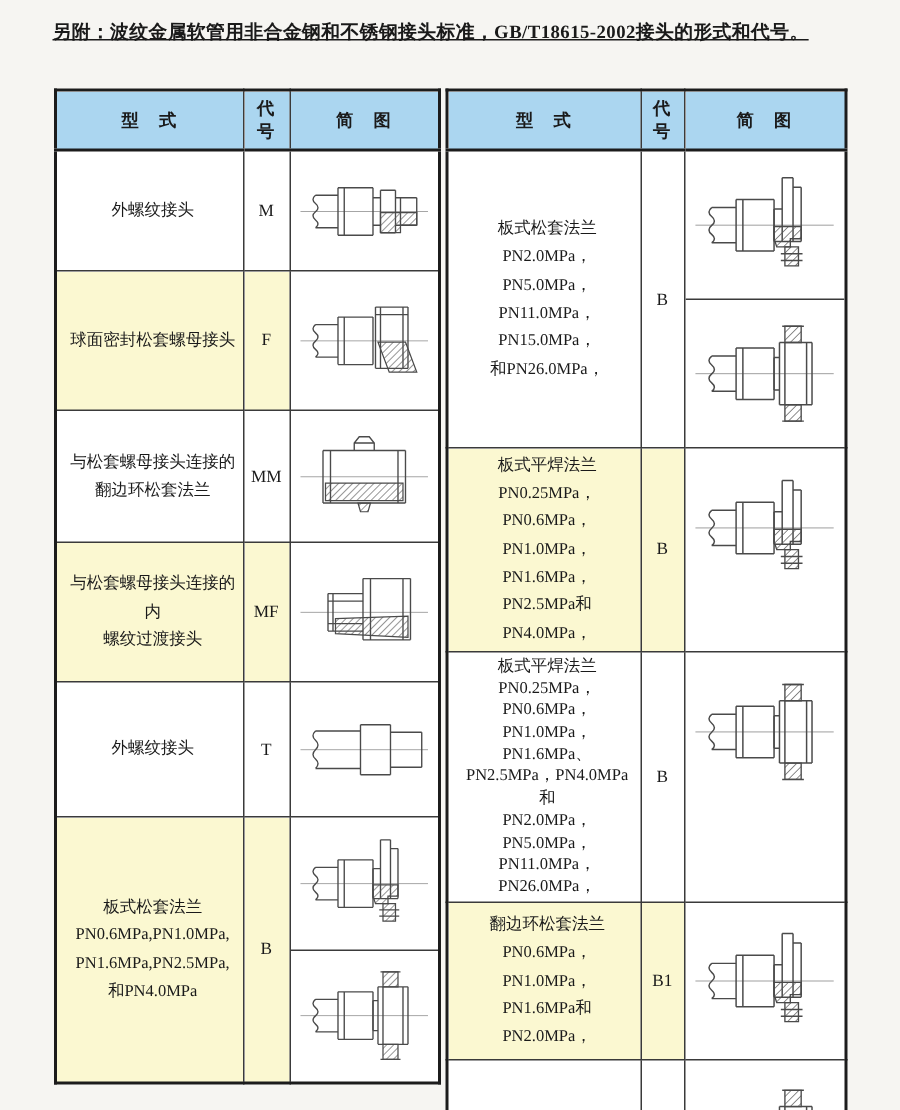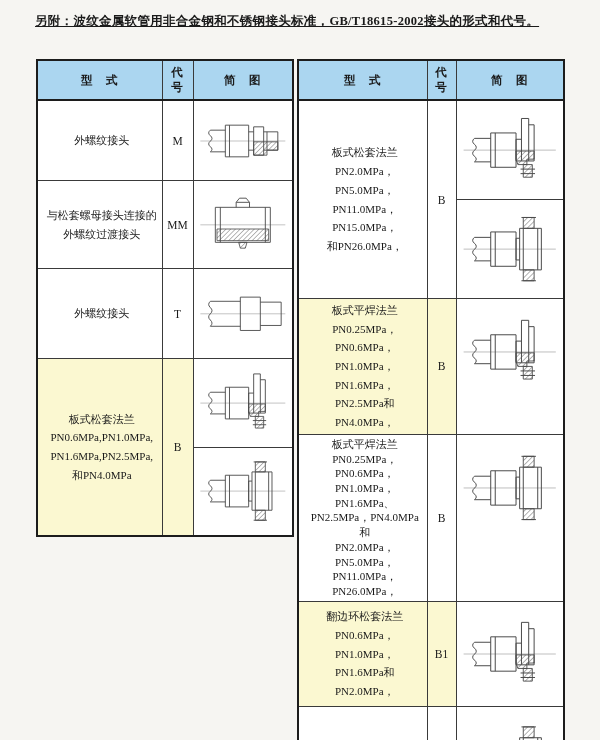--- a/index.html
+++ b/index.html
@@ -81,38 +81,80 @@
                   </defs>
                   <line class="cl" x1="4" y1="40" x2="106" y2="40"></line>
                   <path class="ln" d="M16,27 q-4,3.3 0,6.6 t0,6.6 t0,6.6 t0,6.2 M16,27 H34 M16,53 H34 M34,21 H62 M34,21 V59 M34,59 H62 M62,21 V59 M39,21 V59"></path>
                   <path class="ln" d="M62,29 H68 M62,51 H68 M68,23 H80 M68,23 V57 M80,23 V57 M68,57 H80 M80,29 H97 M80,51 H97 M97,29 V51 M84,29 V51"></path>
                   <polygon points="68,41 97,41 97,51 84,51 84,57 68,57" fill="url(#h1)" stroke="#4a4a4a" stroke-width="1"></polygon>
                 </svg>
               </div>
             </div>
           </td>
         </tr>
+        <tr class="stripe" style="height: 93px;">
+          <td class="type-cell">球面密封松套螺母接头</td>
+          <td class="code-cell">F</td>
+          <td class="diagram-cell">
+            <div class="dstack" style="height: 92px;">
+              <div class="dsub">
+                <svg viewBox="0 0 110 80" preserveAspectRatio="xMidYMid meet">
+                  <defs>
+                    <pattern id="h2" width="4" height="4" patternUnits="userSpaceOnUse" patternTransform="rotate(45)">
+                      <line x1="0" y1="0" x2="0" y2="4" stroke="#555" stroke-width="1"></line>
+                    </pattern>
+                  </defs>
+                  <line class="cl" x1="4" y1="40" x2="106" y2="40"></line>
+                  <path class="ln" d="M16,27 q-4,3.3 0,6.6 t0,6.6 t0,6.6 t0,6.2 M16,27 H34 M16,53 H34 M34,21 H62 M34,21 V59 M34,59 H62 M62,21 V59 M39,21 V59"></path>
+                  <path class="ln" d="M64,13 H90 M64,13 V62 M90,13 V62 M64,62 H90 M68,13 V62 M86,13 V62 M64,19 H90"></path>
+                  <polygon points="66,41 88,41 97,65 75,65" fill="url(#h2)" stroke="#4a4a4a" stroke-width="1"></polygon>
+                </svg>
+              </div>
+            </div>
+          </td>
+        </tr>
         <tr style="height: 88px;">
           <td class="type-cell">与松套螺母接头连接的
-外螺纹过渡接头</td>
+翻边环松套法兰</td>
           <td class="code-cell">MM</td>
           <td class="diagram-cell">
             <div class="dstack" style="height: 87px;">
               <div class="dsub">
                 <svg viewBox="0 0 110 80" preserveAspectRatio="xMidYMid meet">
                   <defs>
                     <pattern id="h3" width="4" height="4" patternUnits="userSpaceOnUse" patternTransform="rotate(45)">
                       <line x1="0" y1="0" x2="0" y2="4" stroke="#555" stroke-width="1"></line>
                     </pattern>
                   </defs>
                   <line class="cl" x1="4" y1="40" x2="106" y2="40"></line>
                   <path class="ln" d="M22,19 H88 M22,19 V61 M88,19 V61 M22,61 H88 M28,19 V61 M82,19 V61"></path>
                   <path class="ln" d="M47,19 V13 L51,8 H59 L63,13 V19 M47,13 H63"></path>
                   <polygon points="24,45 86,45 86,59 24,59" fill="url(#h3)" stroke="#4a4a4a" stroke-width="1"></polygon>
                   <polygon points="50,61 60,61 58,68 52,68" fill="url(#h3)" stroke="#4a4a4a" stroke-width="1"></polygon>
+                </svg>
+              </div>
+            </div>
+          </td>
+        </tr>
+        <tr class="stripe" style="height: 93px;">
+          <td class="type-cell">与松套螺母接头连接的内
+螺纹过渡接头</td>
+          <td class="code-cell">MF</td>
+          <td class="diagram-cell">
+            <div class="dstack" style="height: 92px;">
+              <div class="dsub">
+                <svg viewBox="0 0 110 80" preserveAspectRatio="xMidYMid meet">
+                  <defs>
+                    <pattern id="h4" width="4" height="4" patternUnits="userSpaceOnUse" patternTransform="rotate(45)">
+                      <line x1="0" y1="0" x2="0" y2="4" stroke="#555" stroke-width="1"></line>
+                    </pattern>
+                  </defs>
+                  <line class="cl" x1="4" y1="40" x2="106" y2="40"></line>
+                  <path class="ln" d="M26,25 H54 M26,25 V55 M26,55 H54 M30,25 V55 M26,31 H54 M26,49 H54 M54,13 H92 M54,13 V62 M92,13 V62 M54,62 H92 M60,13 V62 M86,13 V62"></path>
+                  <polygon points="32,45 90,43 90,60 32,57" fill="url(#h4)" stroke="#4a4a4a" stroke-width="1"></polygon>
                 </svg>
               </div>
             </div>
           </td>
         </tr>
         <tr style="height: 90px;">
           <td class="type-cell">外螺纹接头</td>
           <td class="code-cell">T</td>
           <td class="diagram-cell">
             <div class="dstack" style="height: 89px;">

